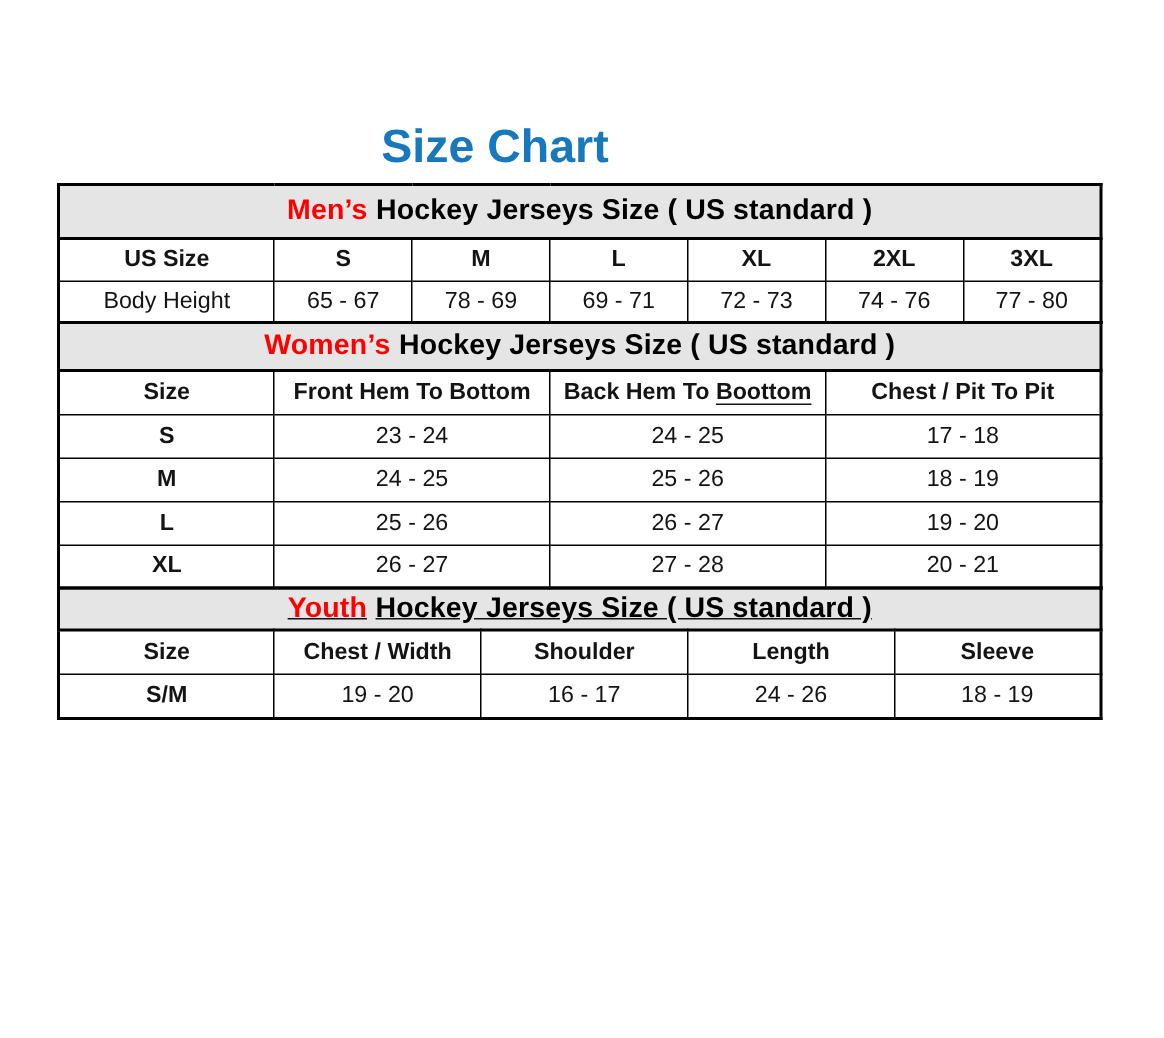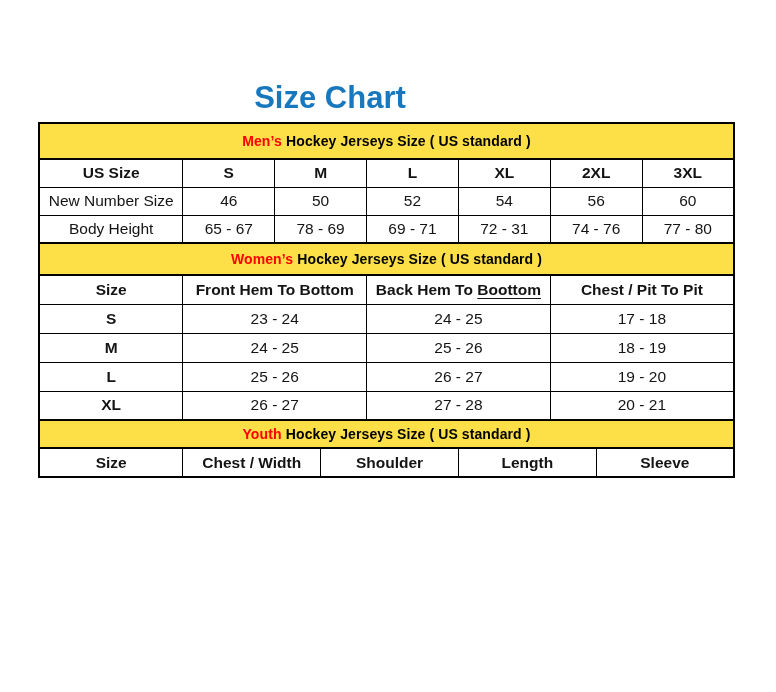--- a/index.html
+++ b/index.html
@@ -48,35 +48,35 @@
     vertical-align: middle;
     padding: 0 2px;
     font-size: 15.5px;
     overflow: hidden;
     white-space: nowrap;
   }
   .size-table th { font-weight: bold; text-align: center; }
   .size-table td { font-weight: normal; }
   td.row-label-bold { font-weight: bold; }
   tr.banner-row td {
-    background: #fde047;
+    background: #e5e5e5;
     font-weight: bold;
-    font-size: 14px;
+    font-size: 19px;
     border: 2px solid #000;
     letter-spacing: 0.1px;
   }
   tr.banner-row .hl { color: #ff0000; }
   .banner-rest { margin-left: 0.30em; color: #000; }
   .mens   tr.banner-row { height: 36px; }
   .mens   tr.header-row { height: 28px; }
   .mens   tr.data-row   { height: 28px; }
   .womens tr.banner-row { height: 32px; }
   .womens tr.header-row { height: 29px; }
   .womens tr.data-row   { height: 29px; }
-  .youth  tr.banner-row { height: 28px; }
+  .youth  tr.banner-row { height: 28px; text-decoration: underline; }
   .youth  tr.header-row { height: 29px; }
   .youth  tr.data-row   { height: 30px; }
   .misspelled {
     text-decoration-line: underline;
     text-decoration-style: wavy;
     text-decoration-color: #e03c31;
     text-decoration-thickness: 1px;
     text-underline-offset: 3px;
     margin-left: 0.28em;
     text-decoration: underline;
@@ -106,34 +106,25 @@
       <tr class="header-row">
         <th>US Size</th>
         <th>S</th>
         <th>M</th>
         <th>L</th>
         <th>XL</th>
         <th>2XL</th>
         <th>3XL</th>
       </tr>
       <tr class="data-row">
-        <td class="row-label">New Number Size</td>
-        <td>46</td>
-        <td>50</td>
-        <td>52</td>
-        <td>54</td>
-        <td>56</td>
-        <td>60</td>
-      </tr>
-      <tr class="data-row">
         <td class="row-label">Body Height</td>
         <td>65 - 67</td>
         <td>78 - 69</td>
         <td>69 - 71</td>
-        <td>72 - 31</td>
+        <td>72 - 73</td>
         <td>74 - 76</td>
         <td>77 - 80</td>
       </tr>
     </tbody>
   </table>
 
   <table class="size-table womens">
     <colgroup>
         <col class="label-col">
         <col>
@@ -189,16 +180,23 @@
       <tr class="banner-row">
         <td colspan="5"><span class="hl">Youth</span><span class="banner-rest">Hockey Jerseys Size ( US standard )</span></td>
       </tr>
       <tr class="header-row">
         <th>Size</th>
         <th>Chest / Width</th>
         <th>Shoulder</th>
         <th>Length</th>
         <th>Sleeve</th>
       </tr>
+      <tr class="data-row">
+        <td class="row-label-bold">S/M</td>
+        <td>19 - 20</td>
+        <td>16 - 17</td>
+        <td>24 - 26</td>
+        <td>18 - 19</td>
+      </tr>
     </tbody>
   </table>
 
 </div>
 
 </body></html>

